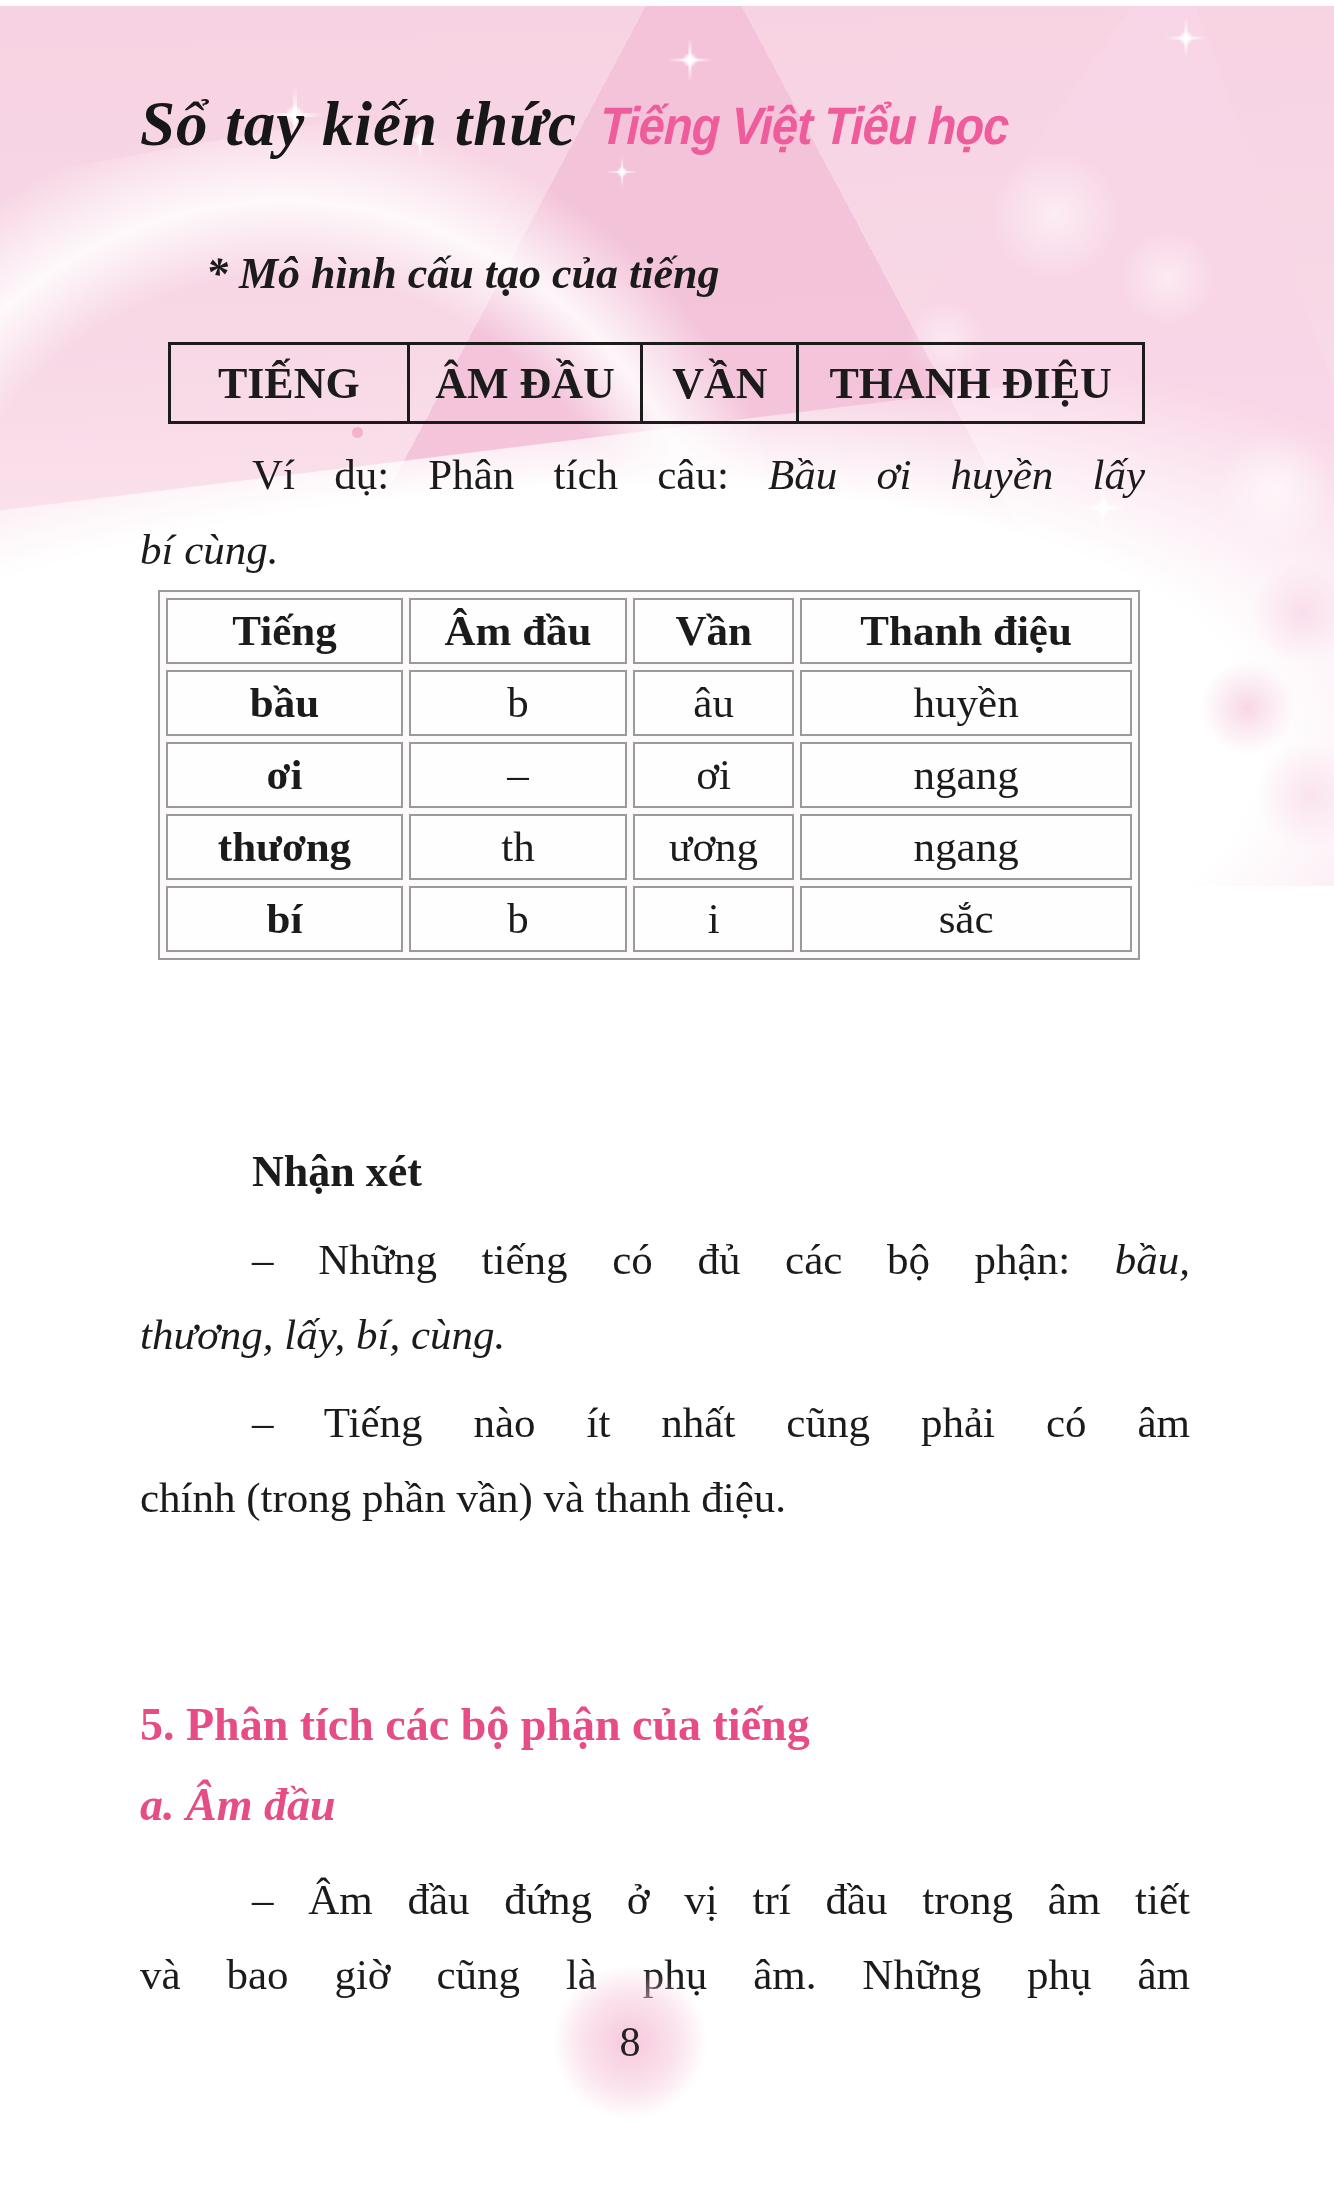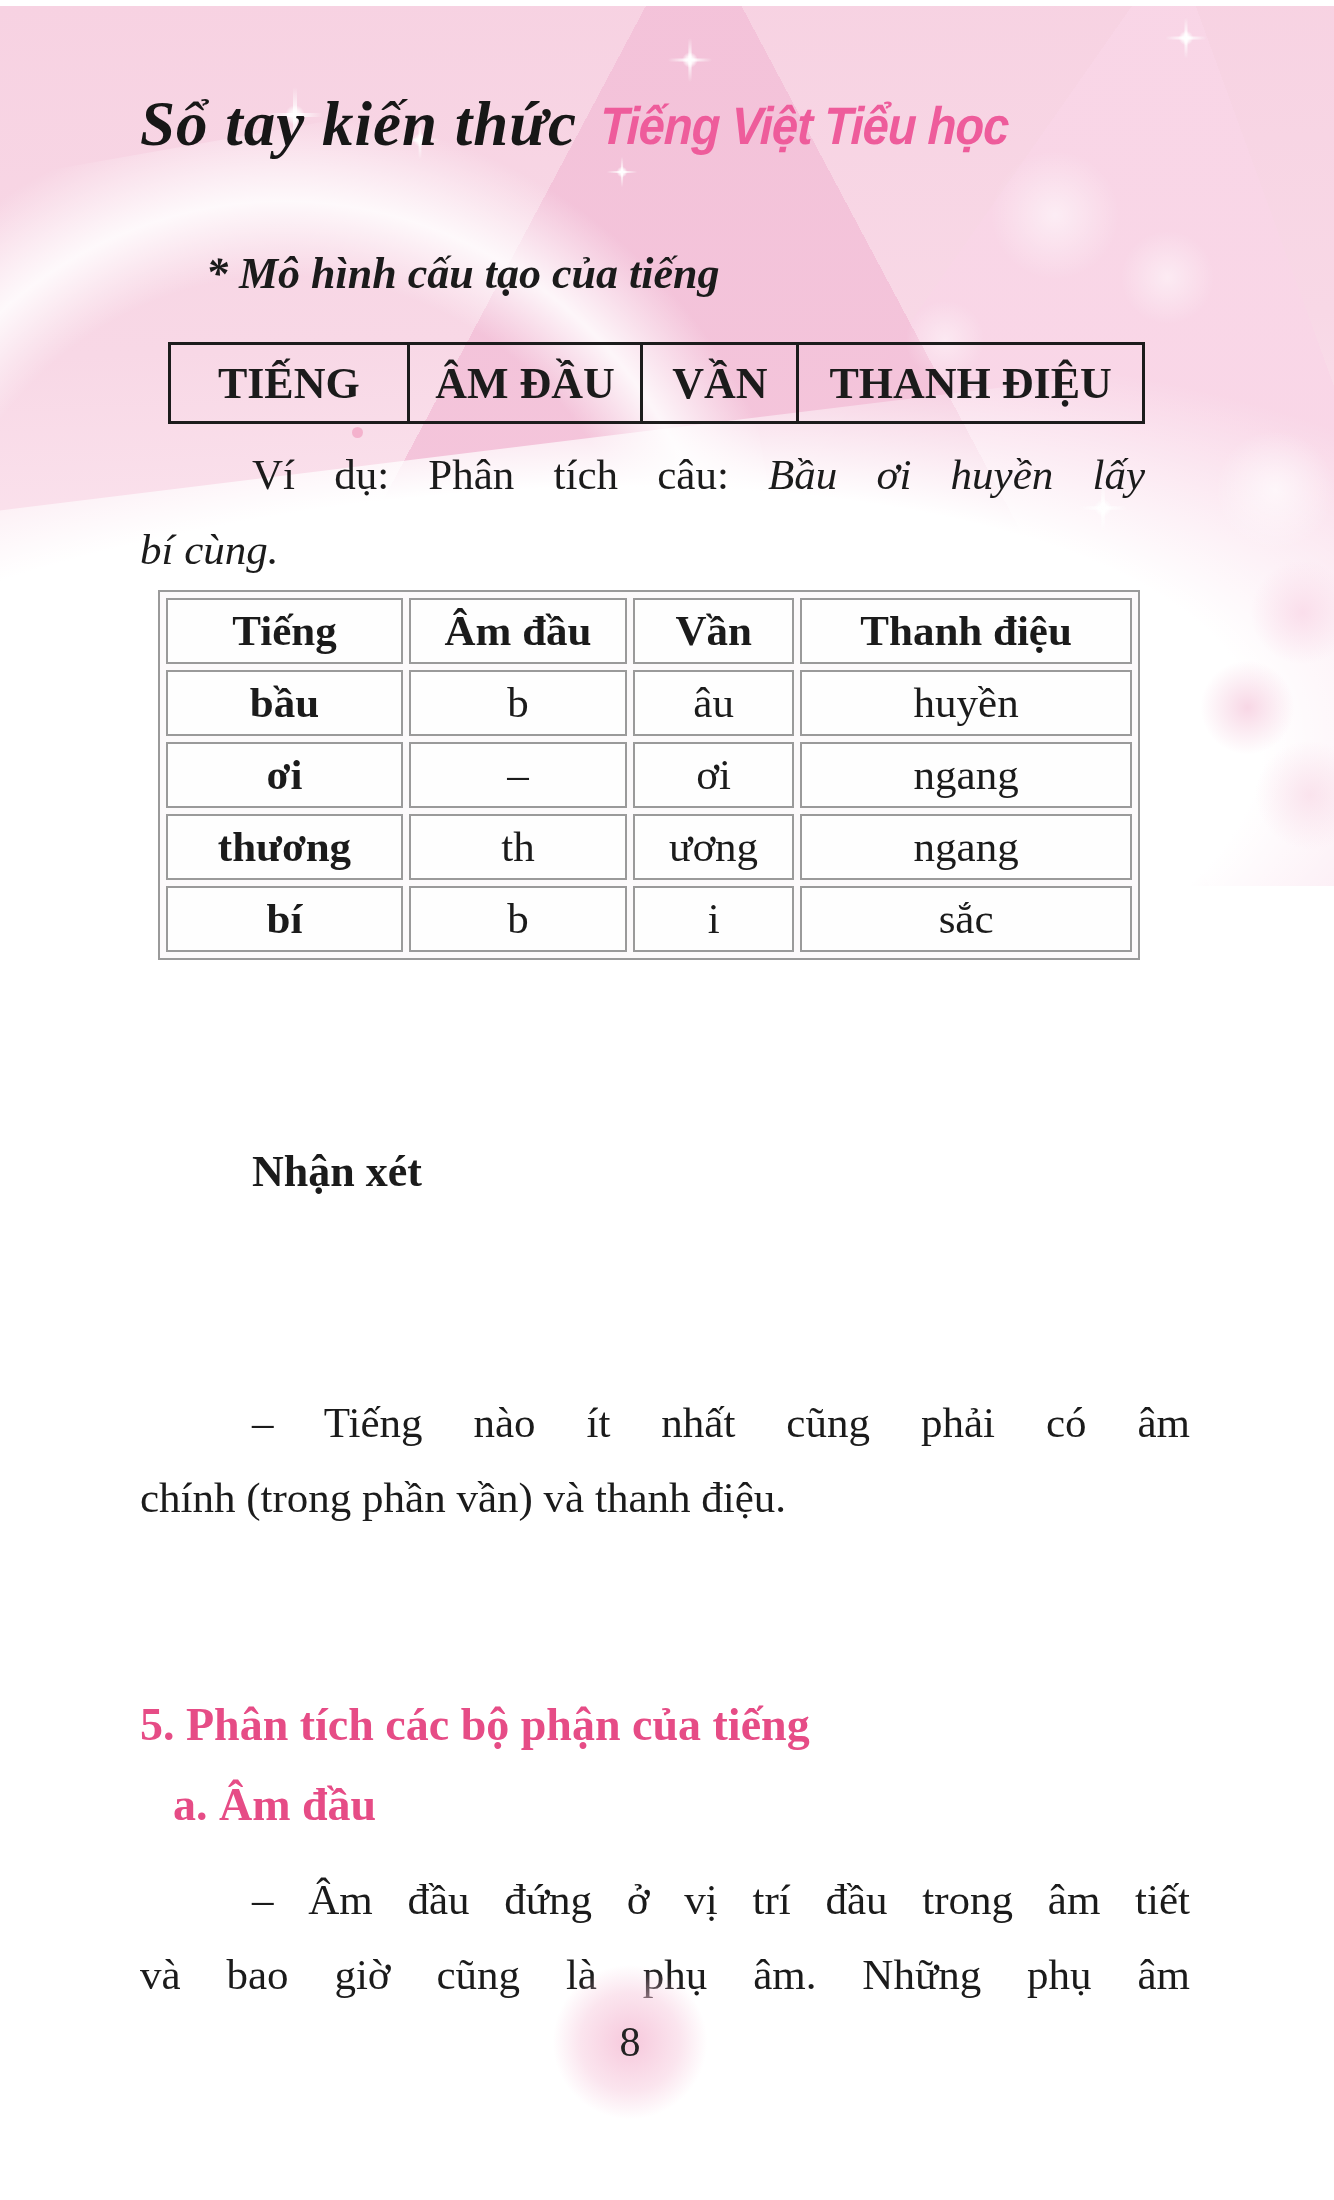--- a/index.html
+++ b/index.html
@@ -92,21 +92,21 @@
   .just{text-align:justify;text-align-last:justify;}
   .indent{padding-left:112px;}
   .it{font-style:italic;}
   .bold{font-weight:normal;}
   .example{left:140px;top:437px;width:1005px;}
   .remark-h{left:252px;top:1146px;font-size:44px;font-weight:bold;}
   .p1{left:140px;top:1222px;width:1050px;}
   .p2{left:140px;top:1385px;width:1050px;}
   .p3{left:140px;top:1540px;width:1050px;}
   .s5h{left:140px;top:1698px;font-size:46px;font-weight:bold;color:var(--heading-pink);white-space:nowrap;}
-  .sah{left:140px;top:1778px;font-size:46px;font-weight:bold;color:var(--heading-pink);white-space:nowrap;margin-left:33px;}
+  .sah{left:140px;top:1778px;font-size:46px;font-weight:bold;font-style:italic;color:var(--heading-pink);white-space:nowrap;}
   .p5{left:140px;top:1862px;width:1050px;}
   .pageno-glow{
     left:552px;top:1964px;width:156px;height:156px;border-radius:50%;
     background:radial-gradient(circle,rgba(246,197,218,.95) 0%,rgba(246,197,218,.45) 45%,rgba(246,197,218,0) 70%);
     display:flex;align-items:center;justify-content:center;
   }
   .pageno{font-size:42px;color:#222;}
 </style>
 </head>
 <body>
@@ -214,20 +214,26 @@
         <td>b</td>
         <td>i</td>
         <td>sắc</td>
       </tr>
     </tbody>
       </table>
   </div>
 
   <div class="abs remark-h">Nhận xét</div>
 
+  <div class="abs p1 para">
+    <div class="just indent">
+      <span>– Những tiếng có đủ các bộ phận: </span><span class="it">bầu,</span>
+    </div>
+    <div class="it">thương, lấy, bí, cùng.</div>
+  </div>
 
   <div class="abs p2 para">
     <div class="just indent">– Tiếng nào ít nhất cũng phải có âm</div>
     <div>chính (trong phần vần) và thanh điệu.</div>
   </div>
 
 
   <div class="abs s5h">5. Phân tích các bộ phận của tiếng</div>
   <div class="abs sah">a. Âm đầu</div>
 

